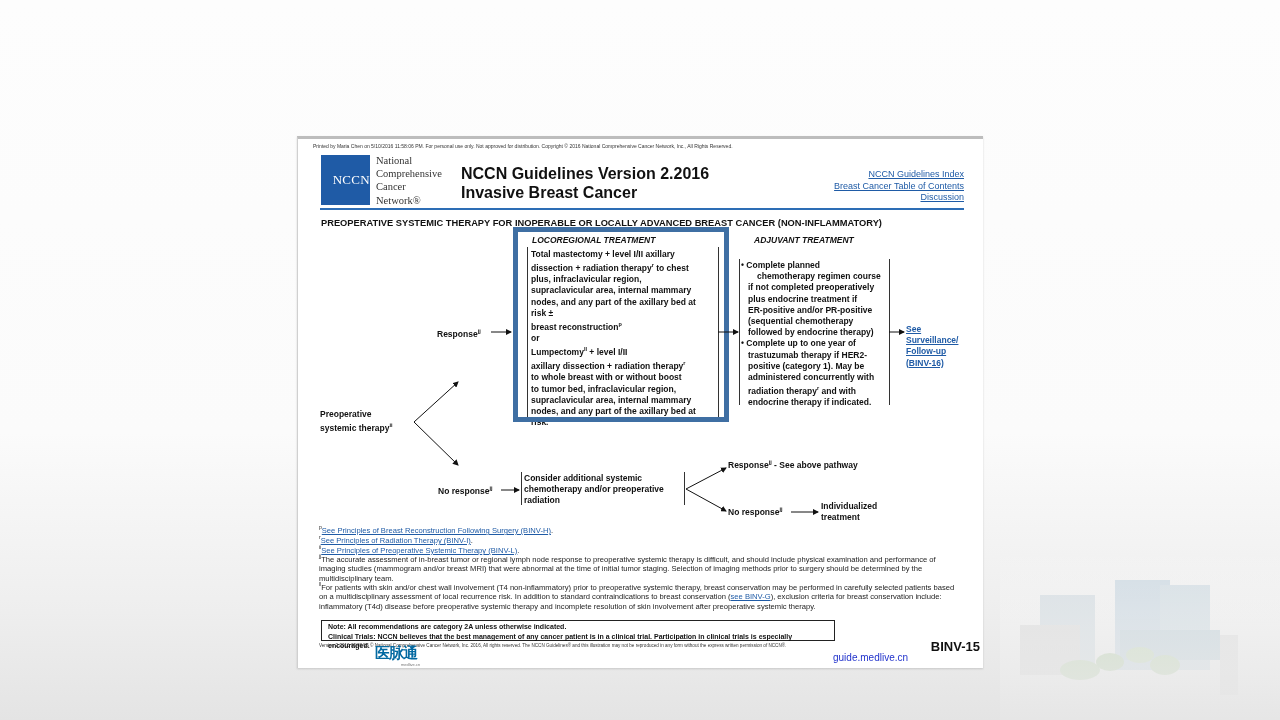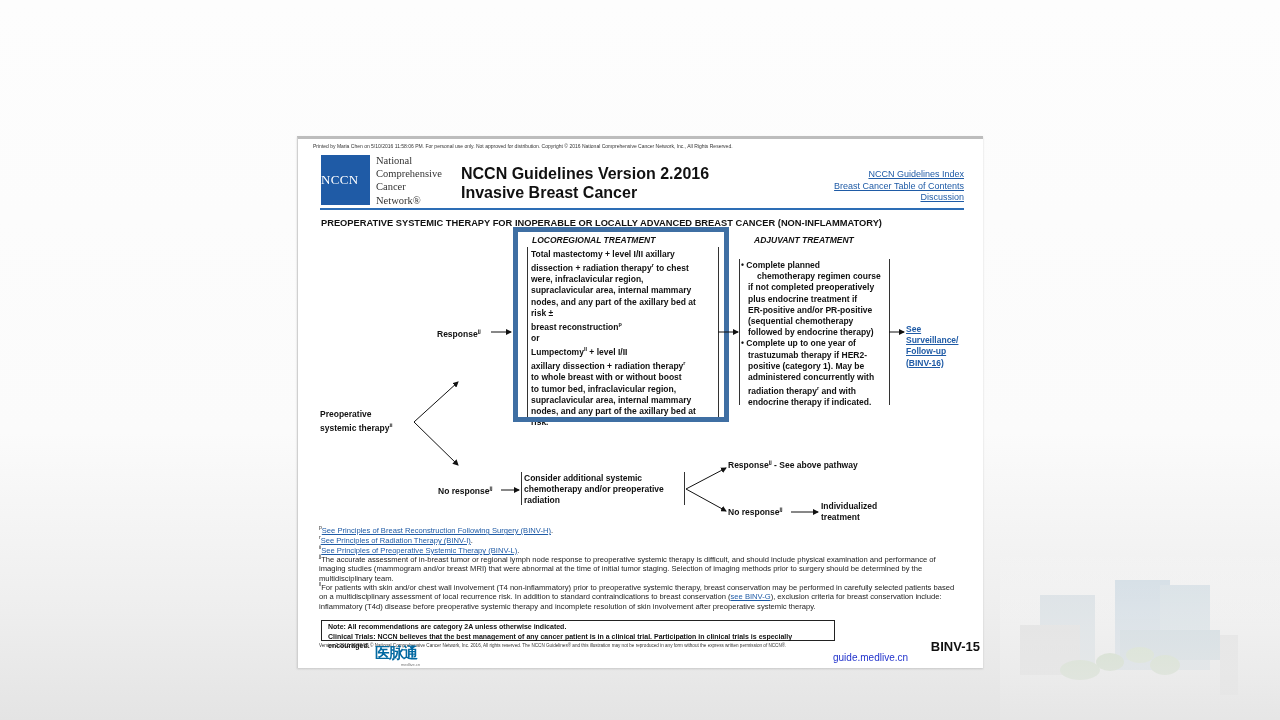--- a/index.html
+++ b/index.html
@@ -5,21 +5,21 @@
   html,body{margin:0;padding:0;}
   body{width:1280px;height:720px;position:relative;overflow:hidden;
     background:linear-gradient(to bottom,#fdfdfd 0%,#fbfbfb 60%,#eeeeee 85%,#e4e4e4 100%);
     font-family:"Liberation Sans",sans-serif;color:#111;}
   .bg-city{position:absolute;right:0;bottom:0;width:280px;height:170px;}
   .page{position:absolute;left:297px;top:136px;width:685px;height:529px;background:#fff;
     border-top:3px solid #bdbdbd;border-left:1px solid #d0d0d0;box-shadow:0 1px 2px rgba(0,0,0,.15);}
   .abs{position:absolute;}
   .tiny{font-size:5px;color:#333;white-space:nowrap;}
   .logo-box{position:absolute;left:23px;top:16px;width:49px;height:50px;background:#1f5ba6;color:#fff;
-    font-family:"Liberation Serif",serif;font-size:13px;display:flex;align-items:center;justify-content:flex-start;letter-spacing:.3px;}
+    font-family:"Liberation Serif",serif;font-size:13px;display:flex;align-items:center;justify-content:flex-end;letter-spacing:.3px;}
   .logo-text{position:absolute;left:78px;top:15px;font-family:"Liberation Serif",serif;font-size:10.5px;line-height:13.2px;color:#333;}
   .gtitle{position:absolute;left:163px;font-weight:bold;font-size:16px;color:#111;white-space:nowrap;}
   .toplinks{position:absolute;right:19px;top:30px;text-align:right;font-size:9px;line-height:11.5px;}
   .toplinks a{color:#1f5ba6;text-decoration:underline;display:block;}
   .rule{position:absolute;left:22px;right:19px;top:69px;height:2px;background:#2d6db5;}
   .section{position:absolute;left:23px;top:79px;font-weight:bold;font-size:9.3px;white-space:nowrap;}
   .colhdr{position:absolute;font-weight:bold;font-size:8.5px;white-space:nowrap;font-style:italic;}
   .boxtext{position:absolute;font-weight:bold;font-size:8.5px;line-height:11.2px;color:#111;}
   .boxtext sup{font-size:5.5px;}
   .vbar{position:absolute;width:1px;background:#333;}
@@ -90,21 +90,21 @@
   <div class="section">PREOPERATIVE SYSTEMIC THERAPY FOR INOPERABLE OR LOCALLY ADVANCED BREAST CANCER (NON-INFLAMMATORY)</div>
 
   <div class="colhdr" style="left:234px;top:96px;">LOCOREGIONAL TREATMENT</div>
   <div class="colhdr" style="left:456px;top:96px;">ADJUVANT TREATMENT</div>
 
   <div class="vbar" style="left:229px;top:108px;height:170px;"></div>
   <div class="vbar" style="left:420px;top:108px;height:170px;"></div>
   <div class="boxtext" style="left:233px;top:110px;">
     <div>Total mastectomy + level I/II axillary</div>
     <div><span>dissection + radiation therapy</span><sup>r</sup><span> to chest</span></div>
-    <div>were, infraclavicular region,</div>
+    <div>plus, infraclavicular region,</div>
     <div>supraclavicular area, internal mammary</div>
     <div>nodes, and any part of the axillary bed at</div>
     <div>risk ±</div>
     <div><span>breast reconstruction</span><sup>p</sup></div>
     <div>or</div>
     <div><span>Lumpectomy</span><sup>ll</sup><span> + level I/II</span></div>
     <div><span>axillary dissection + radiation therapy</span><sup>r</sup></div>
     <div>to whole breast with or without boost</div>
     <div>to tumor bed, infraclavicular region,</div>
     <div>supraclavicular area, internal mammary</div>

